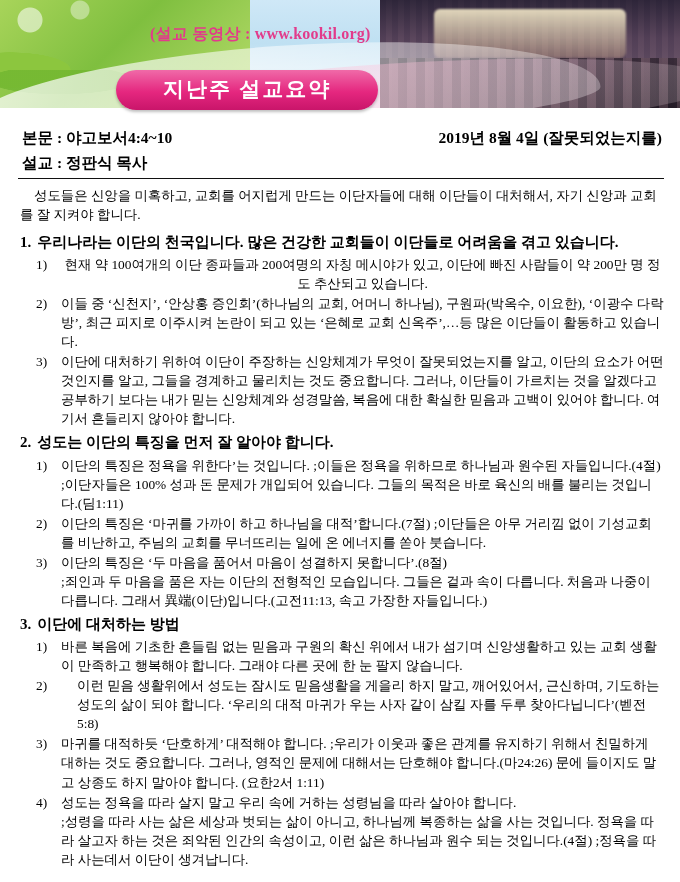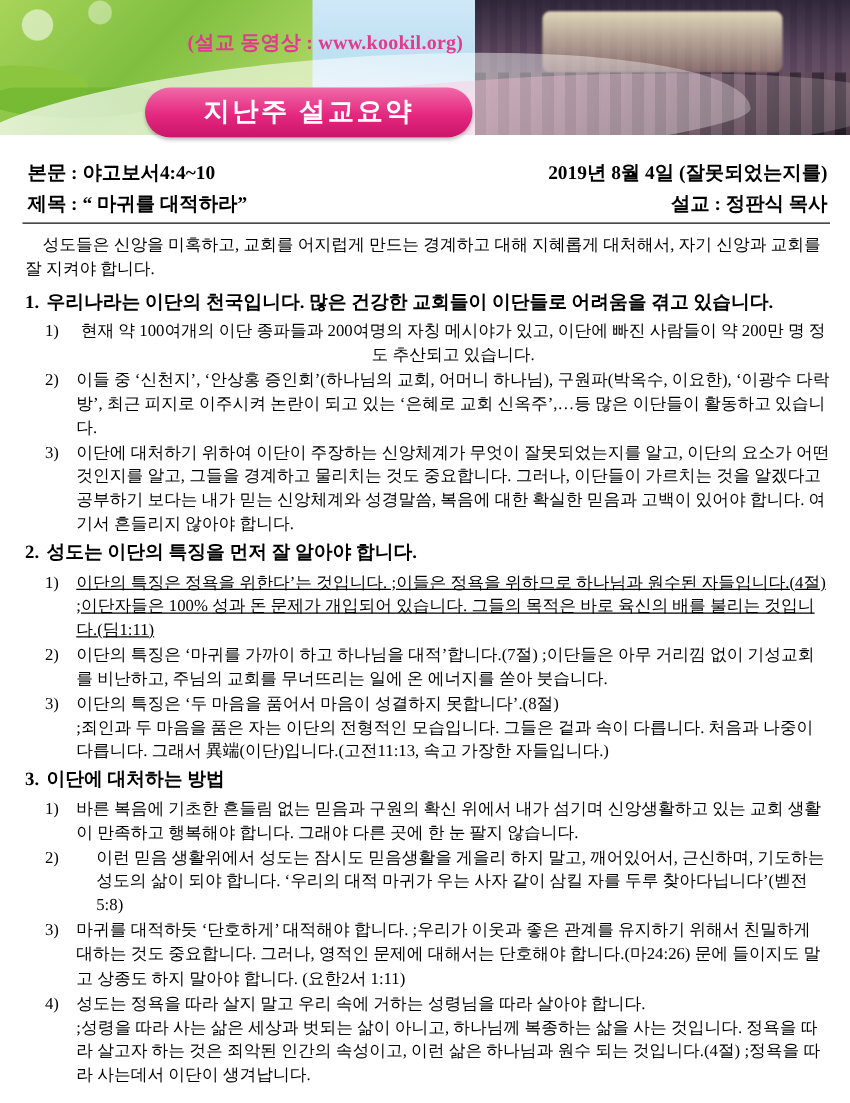--- a/index.html
+++ b/index.html
@@ -193,31 +193,27 @@
 
 <div class="meta">
   <div class="meta-row">
     <div class="meta-left">
       <span>본문 :</span>
       <span>야고보서4:4~10</span>
     </div>
     <div class="meta-right">2019년 8월 4일 (잘못되었는지를)</div>
   </div>
   <div class="meta-row">
-    <div class="meta-left">
-      <span>제목 :</span>
-      <span>“ 마귀를 대적하라”</span>
-    </div>
     <div class="meta-right">설교 : 정판식 목사</div>
   </div>
 </div>
 <div class="rule"></div>
 
 <div class="body">
-  <div class="intro">성도들은 신앙을 미혹하고, 교회를 어지럽게 만드는 경계하고 대해 지혜롭게 대처해서, 자기 신앙과 교회를 잘 지켜야 합니다.</div>
+  <div class="intro">성도들은 신앙을 미혹하고, 교회를 어지럽게 만드는 이단자들에 대해 이단들이 대처해서, 자기 신앙과 교회를 잘 지켜야 합니다.</div>
   <div id="sections">
       <div class="sec">
         <div class="sec-head">
           <span class="sec-num">1.</span>
           <span>우리나라는 이단의 천국입니다. 많은 건강한 교회들이 이단들로 어려움을 겪고 있습니다.</span>
         </div>
         <div class="items">
           <div class="item">
             <span class="item-num">1)</span>
             <span class="item-text" style="white-space: pre-line; text-align: center;">현재 약 100여개의 이단 종파들과 200여명의 자칭 메시야가 있고, 이단에 빠진 사람들이 약 200만 명 정도 추산되고 있습니다.</span>
@@ -233,21 +229,21 @@
         </div>
       </div>
       <div class="sec">
         <div class="sec-head">
           <span class="sec-num">2.</span>
           <span>성도는 이단의 특징을 먼저 잘 알아야 합니다.</span>
         </div>
         <div class="items">
           <div class="item">
             <span class="item-num">1)</span>
-            <span class="item-text" style="white-space: pre-line; text-decoration: underline;">이단의 특징은 정욕을 위한다’는 것입니다. ;이들은 정욕을 위하므로 하나님과 원수된 자들입니다.(4절) ;이단자들은 100% 성과 돈 문제가 개입되어 있습니다. 그들의 목적은 바로 육신의 배를 불리는 것입니다.(딤1:11)</span>
+            <span class="item-text" style="white-space: pre-line;">이단의 특징은 정욕을 위한다’는 것입니다. ;이들은 정욕을 위하므로 하나님과 원수된 자들입니다.(4절) ;이단자들은 100% 성과 돈 문제가 개입되어 있습니다. 그들의 목적은 바로 육신의 배를 불리는 것입니다.(딤1:11)</span>
           </div>
           <div class="item">
             <span class="item-num">2)</span>
             <span class="item-text" style="white-space: pre-line;">이단의 특징은 ‘마귀를 가까이 하고 하나님을 대적’합니다.(7절) ;이단들은 아무 거리낌 없이 기성교회를 비난하고, 주님의 교회를 무너뜨리는 일에 온 에너지를 쏟아 붓습니다.</span>
           </div>
           <div class="item">
             <span class="item-num">3)</span>
             <span class="item-text" style="white-space: pre-line;">이단의 특징은 ‘두 마음을 품어서 마음이 성결하지 못합니다’.(8절)
 ;죄인과 두 마음을 품은 자는 이단의 전형적인 모습입니다. 그들은 겉과 속이 다릅니다. 처음과 나중이 다릅니다. 그래서 異端(이단)입니다.(고전11:13, 속고 가장한 자들입니다.)</span>
           </div>

